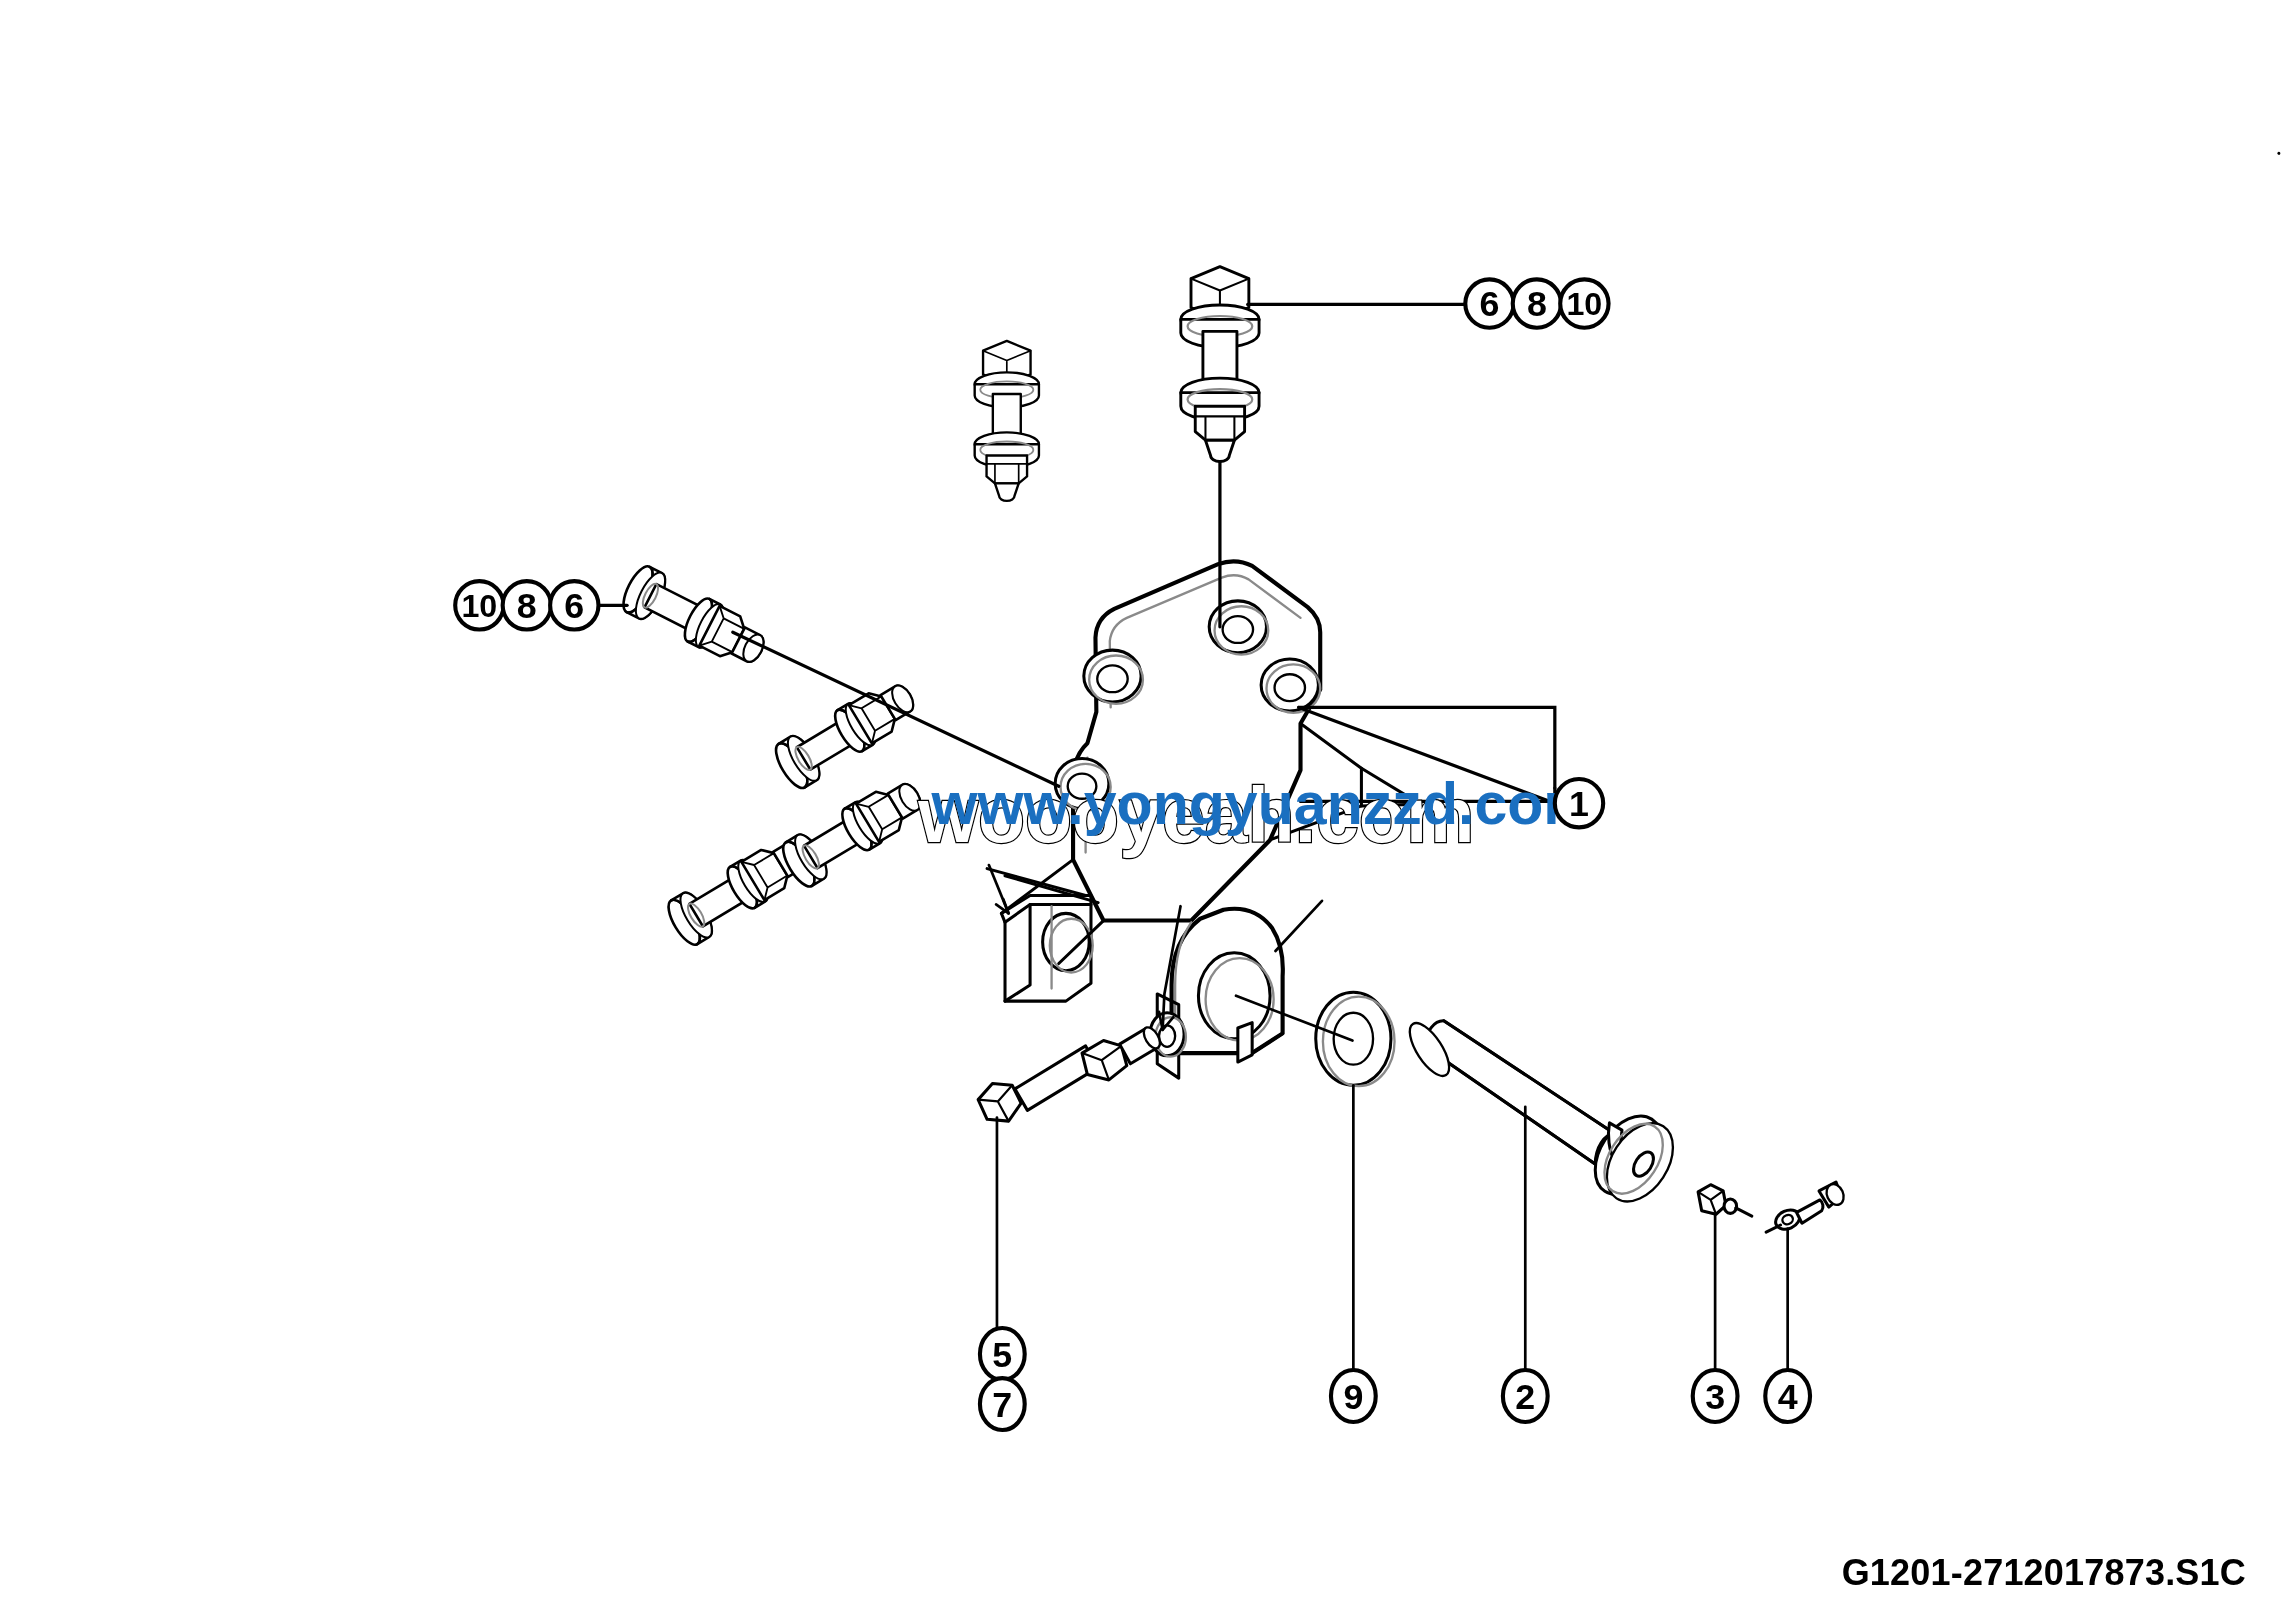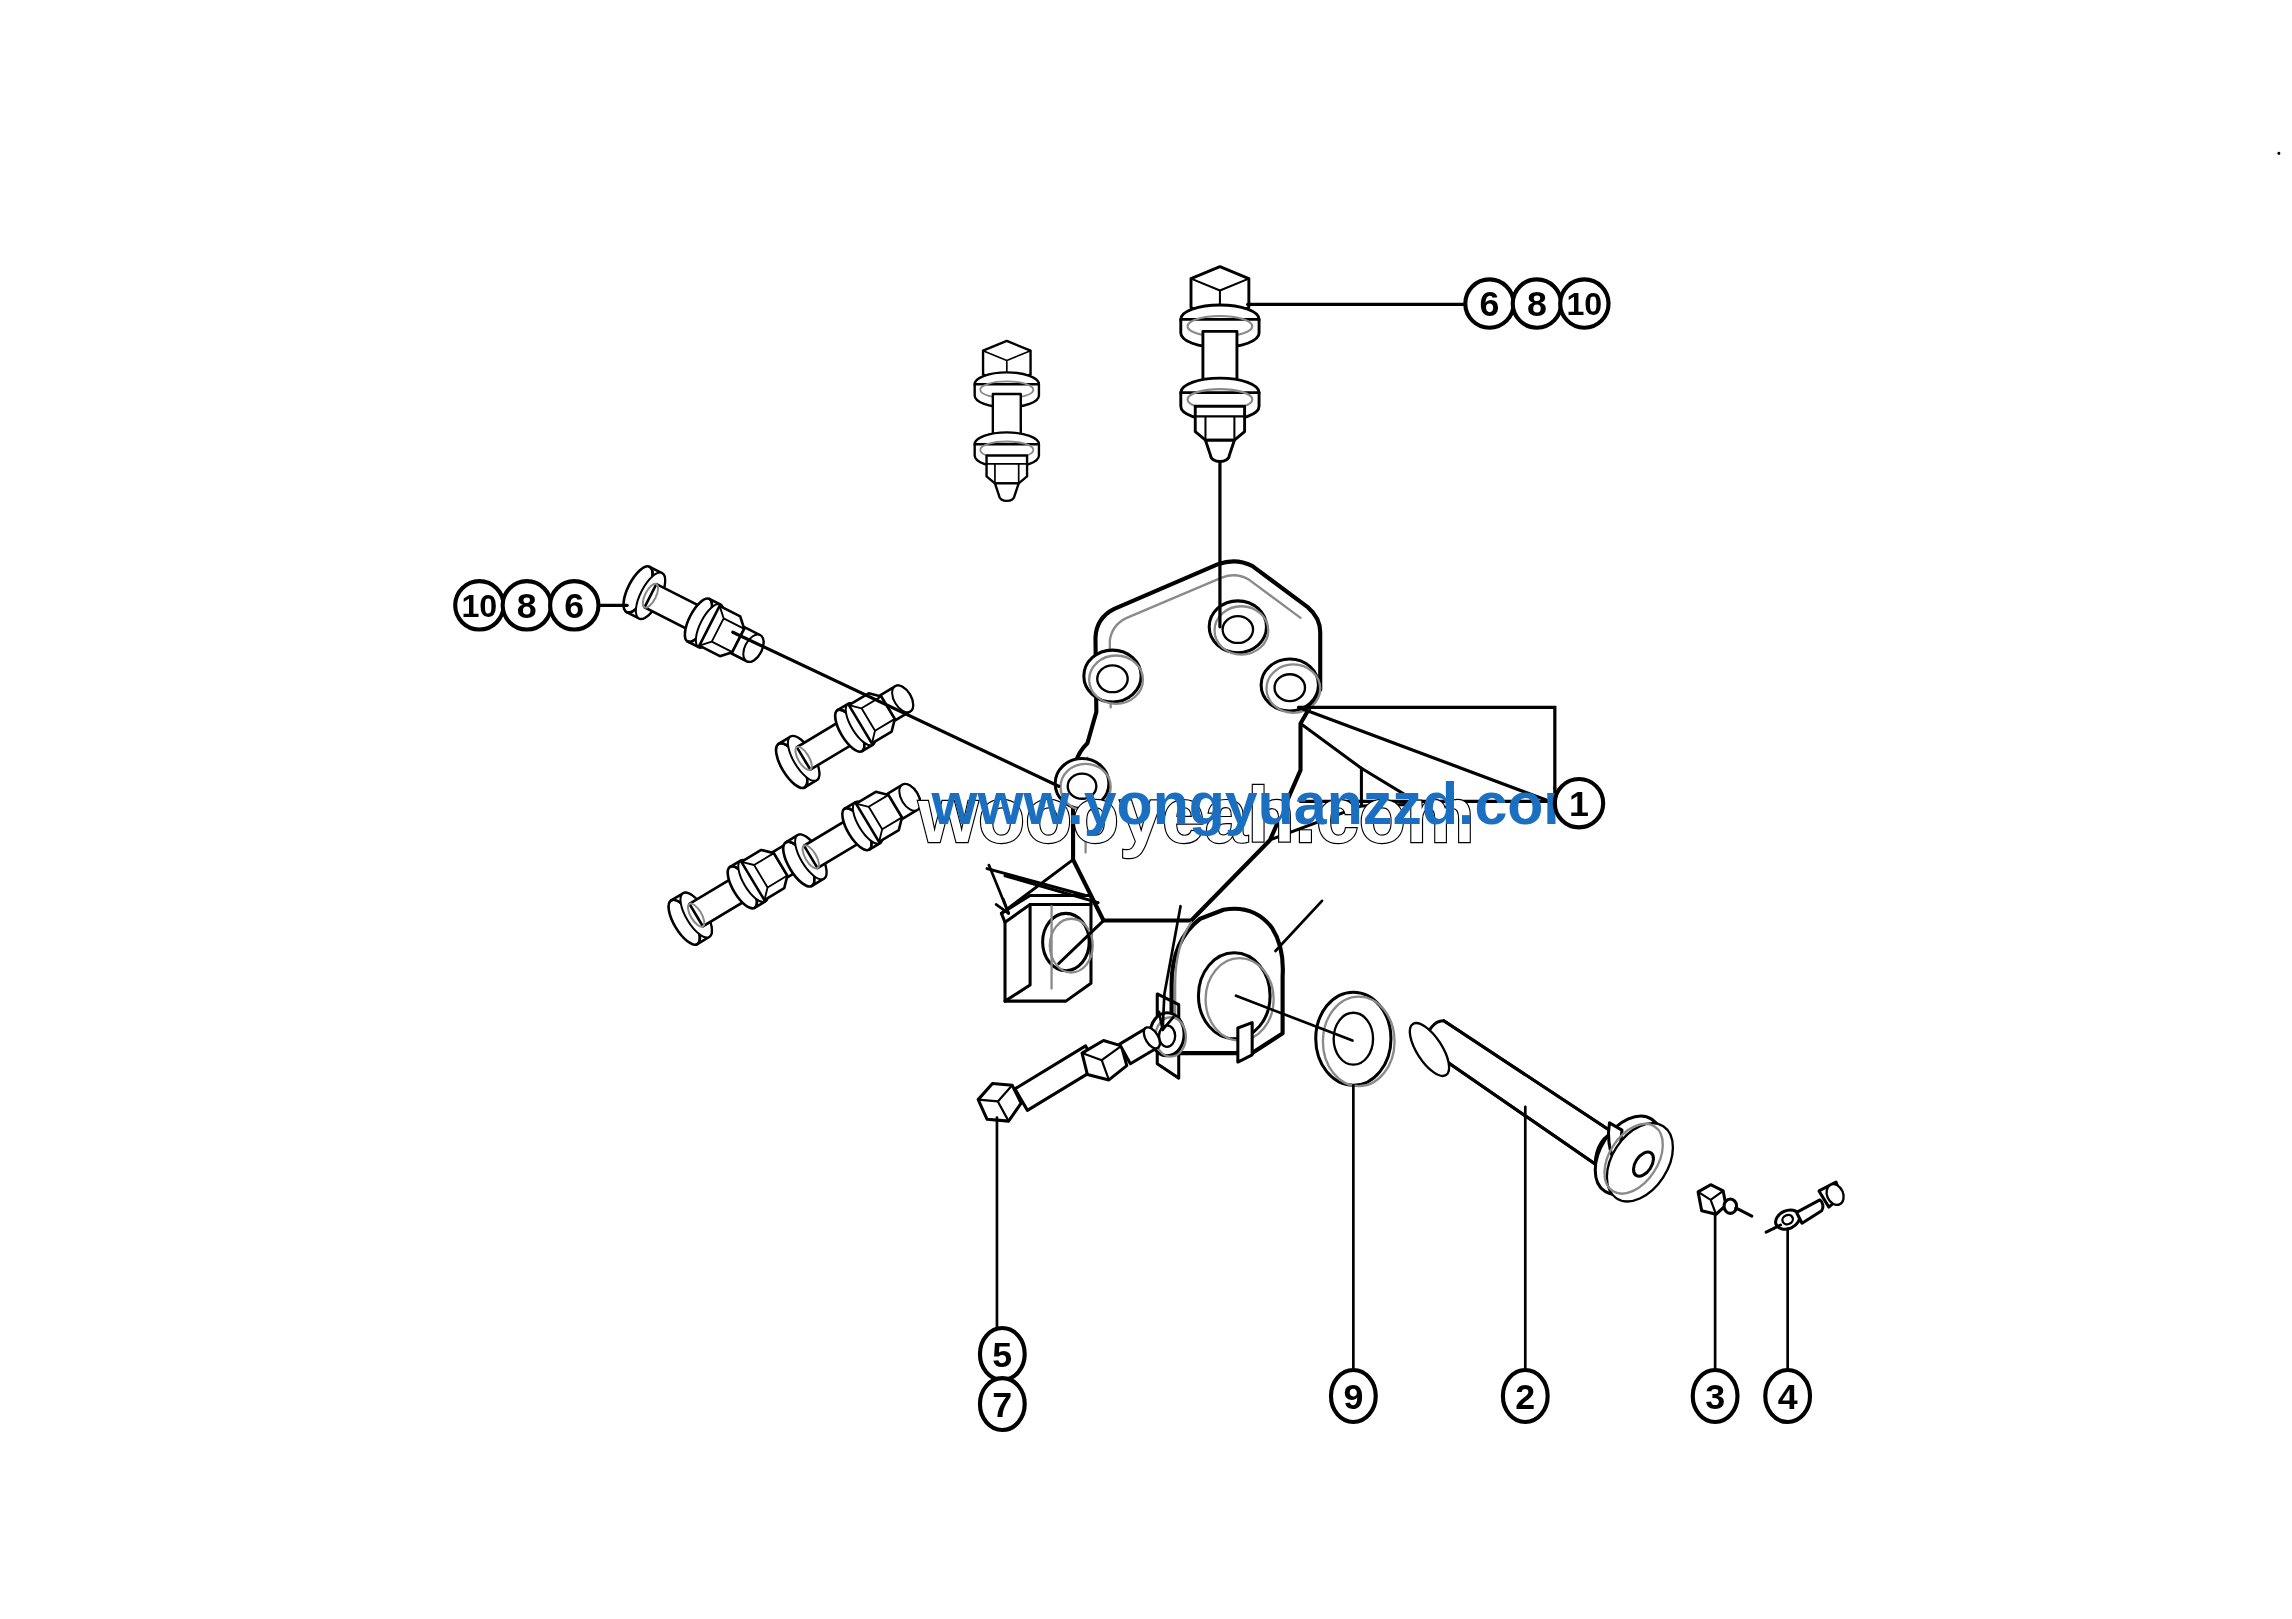--- a/index.html
+++ b/index.html
@@ -354,15 +354,16 @@
       <circle class="bub" cx="588" cy="676" r="27"></circle>
       <text class="bubtx" x="588" y="677">8</text>
     </g>
     <g>
       <circle class="bub" cx="641" cy="676" r="27"></circle>
       <text class="bubtx" x="641" y="677">6</text>
     </g>
 
   </svg>
 
+  <div class="drawing-code">G1201-2712017873.S1C</div>
 
 </div>
 
 
 </body></html>

